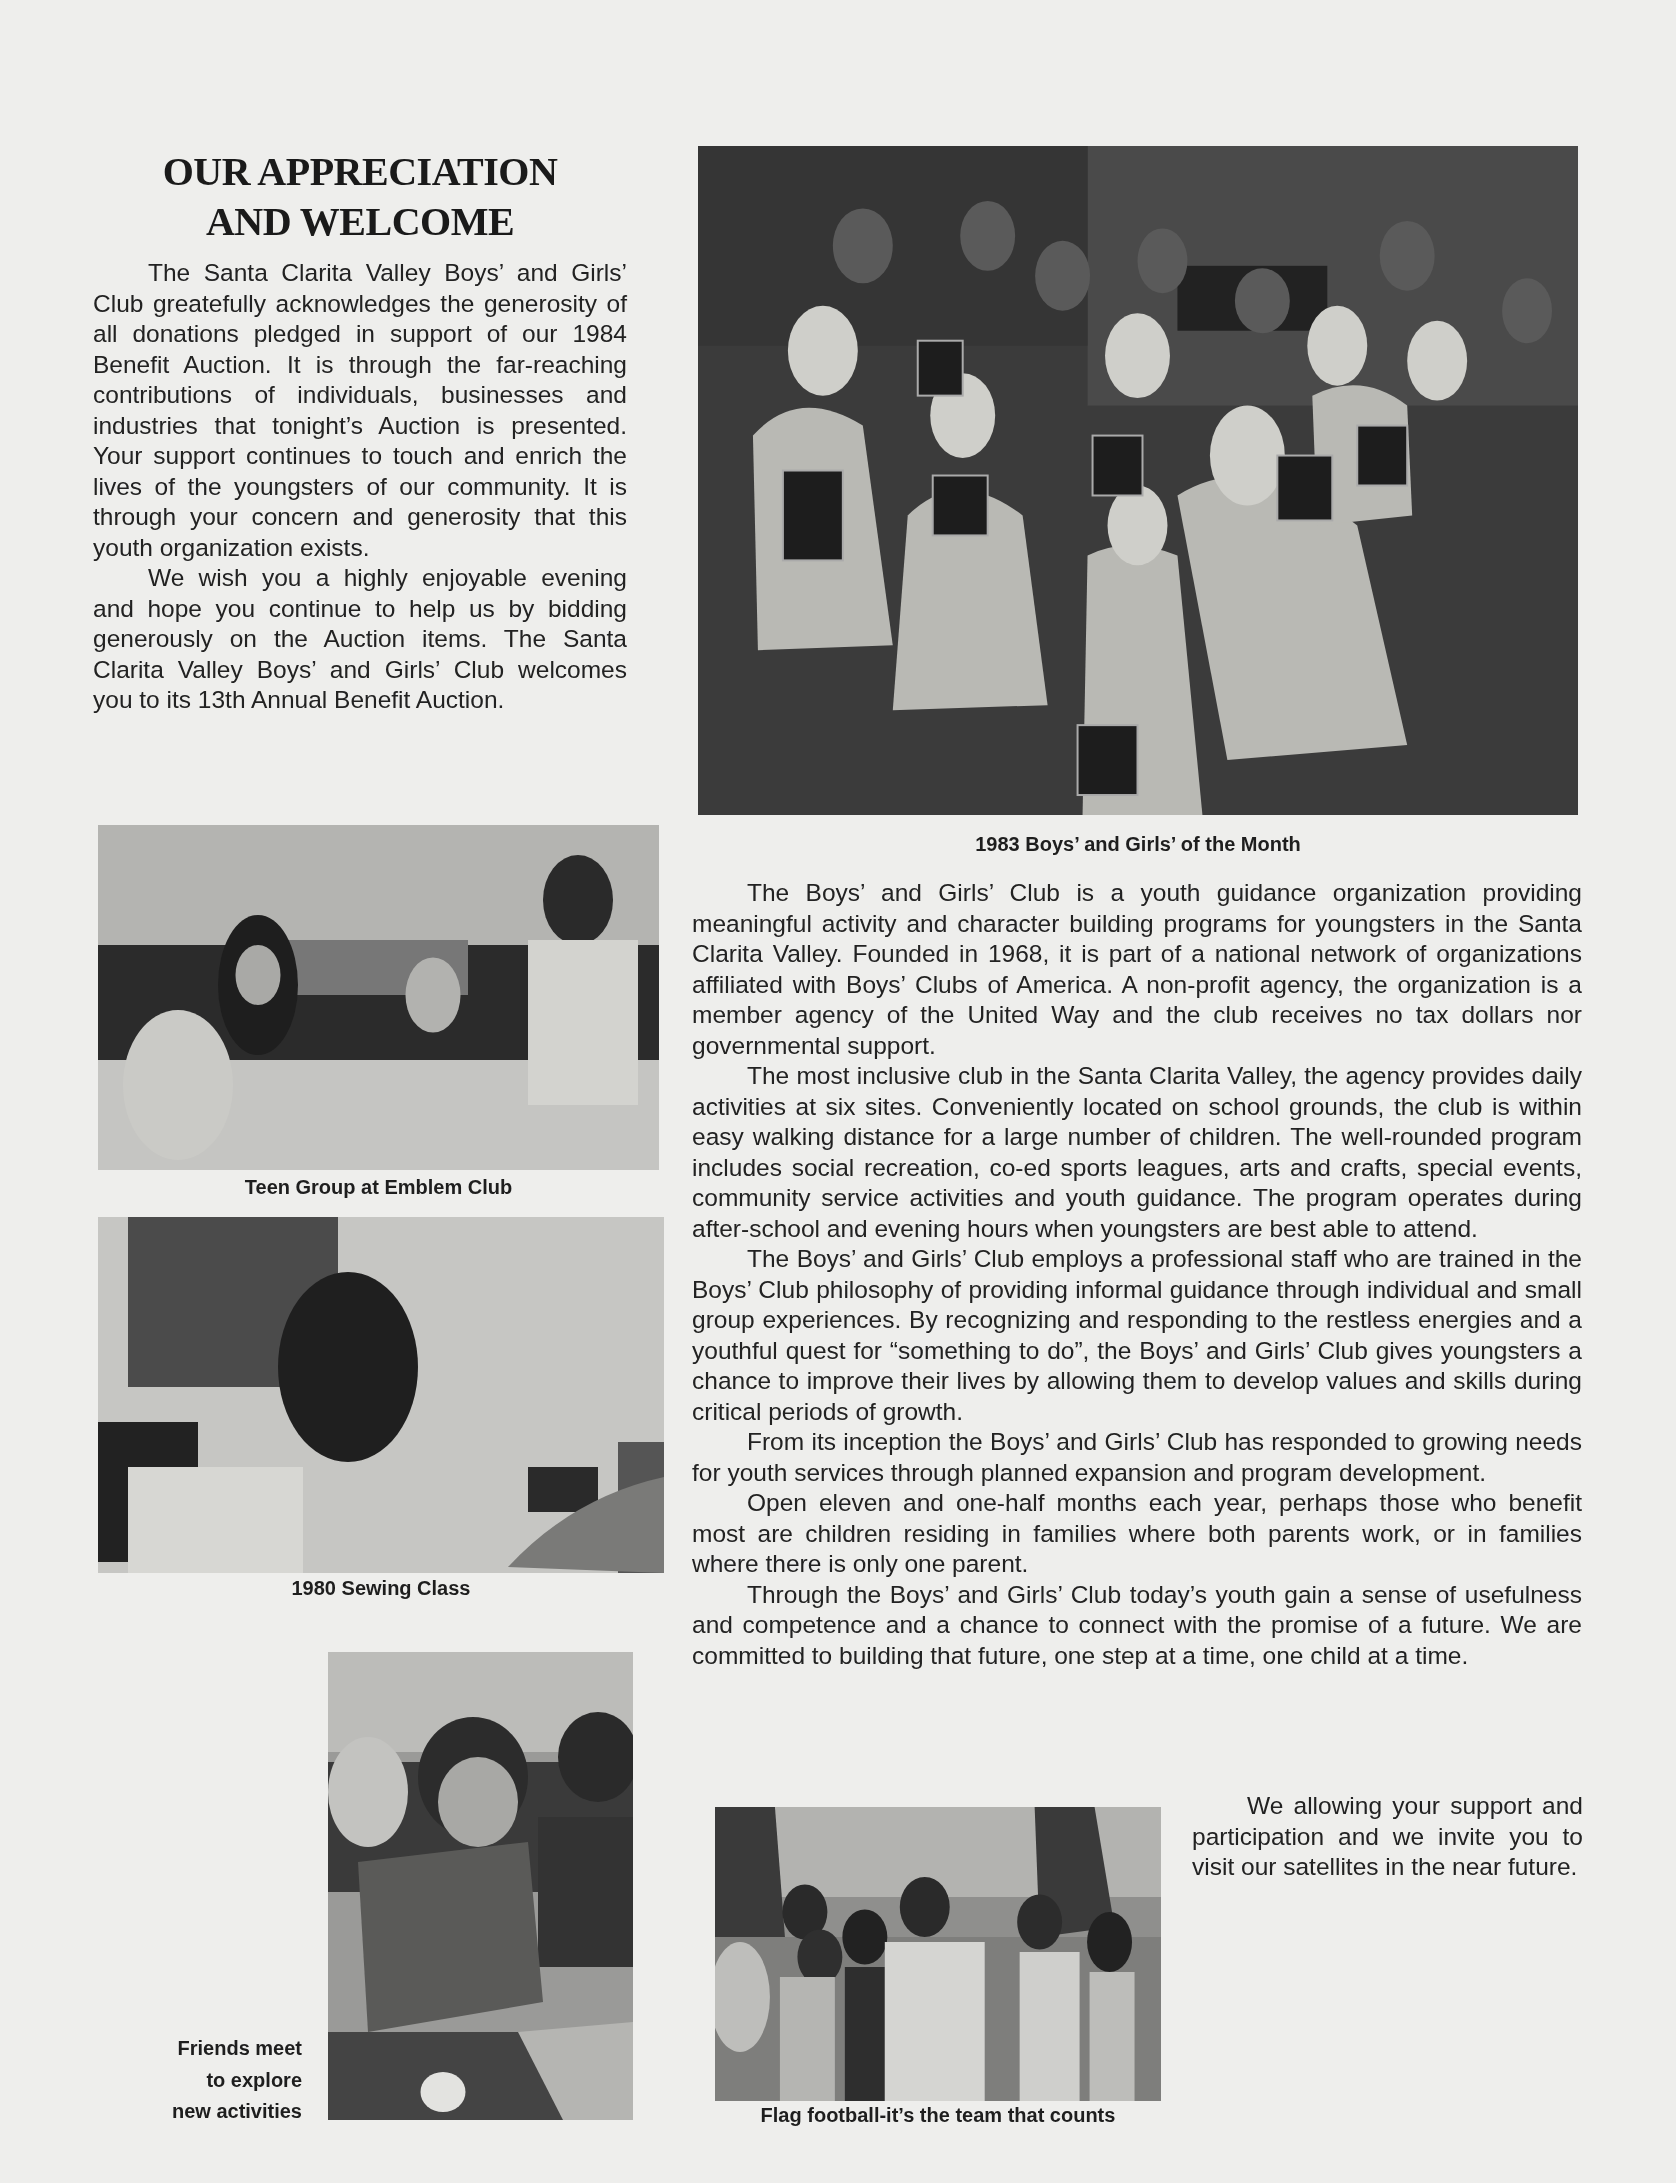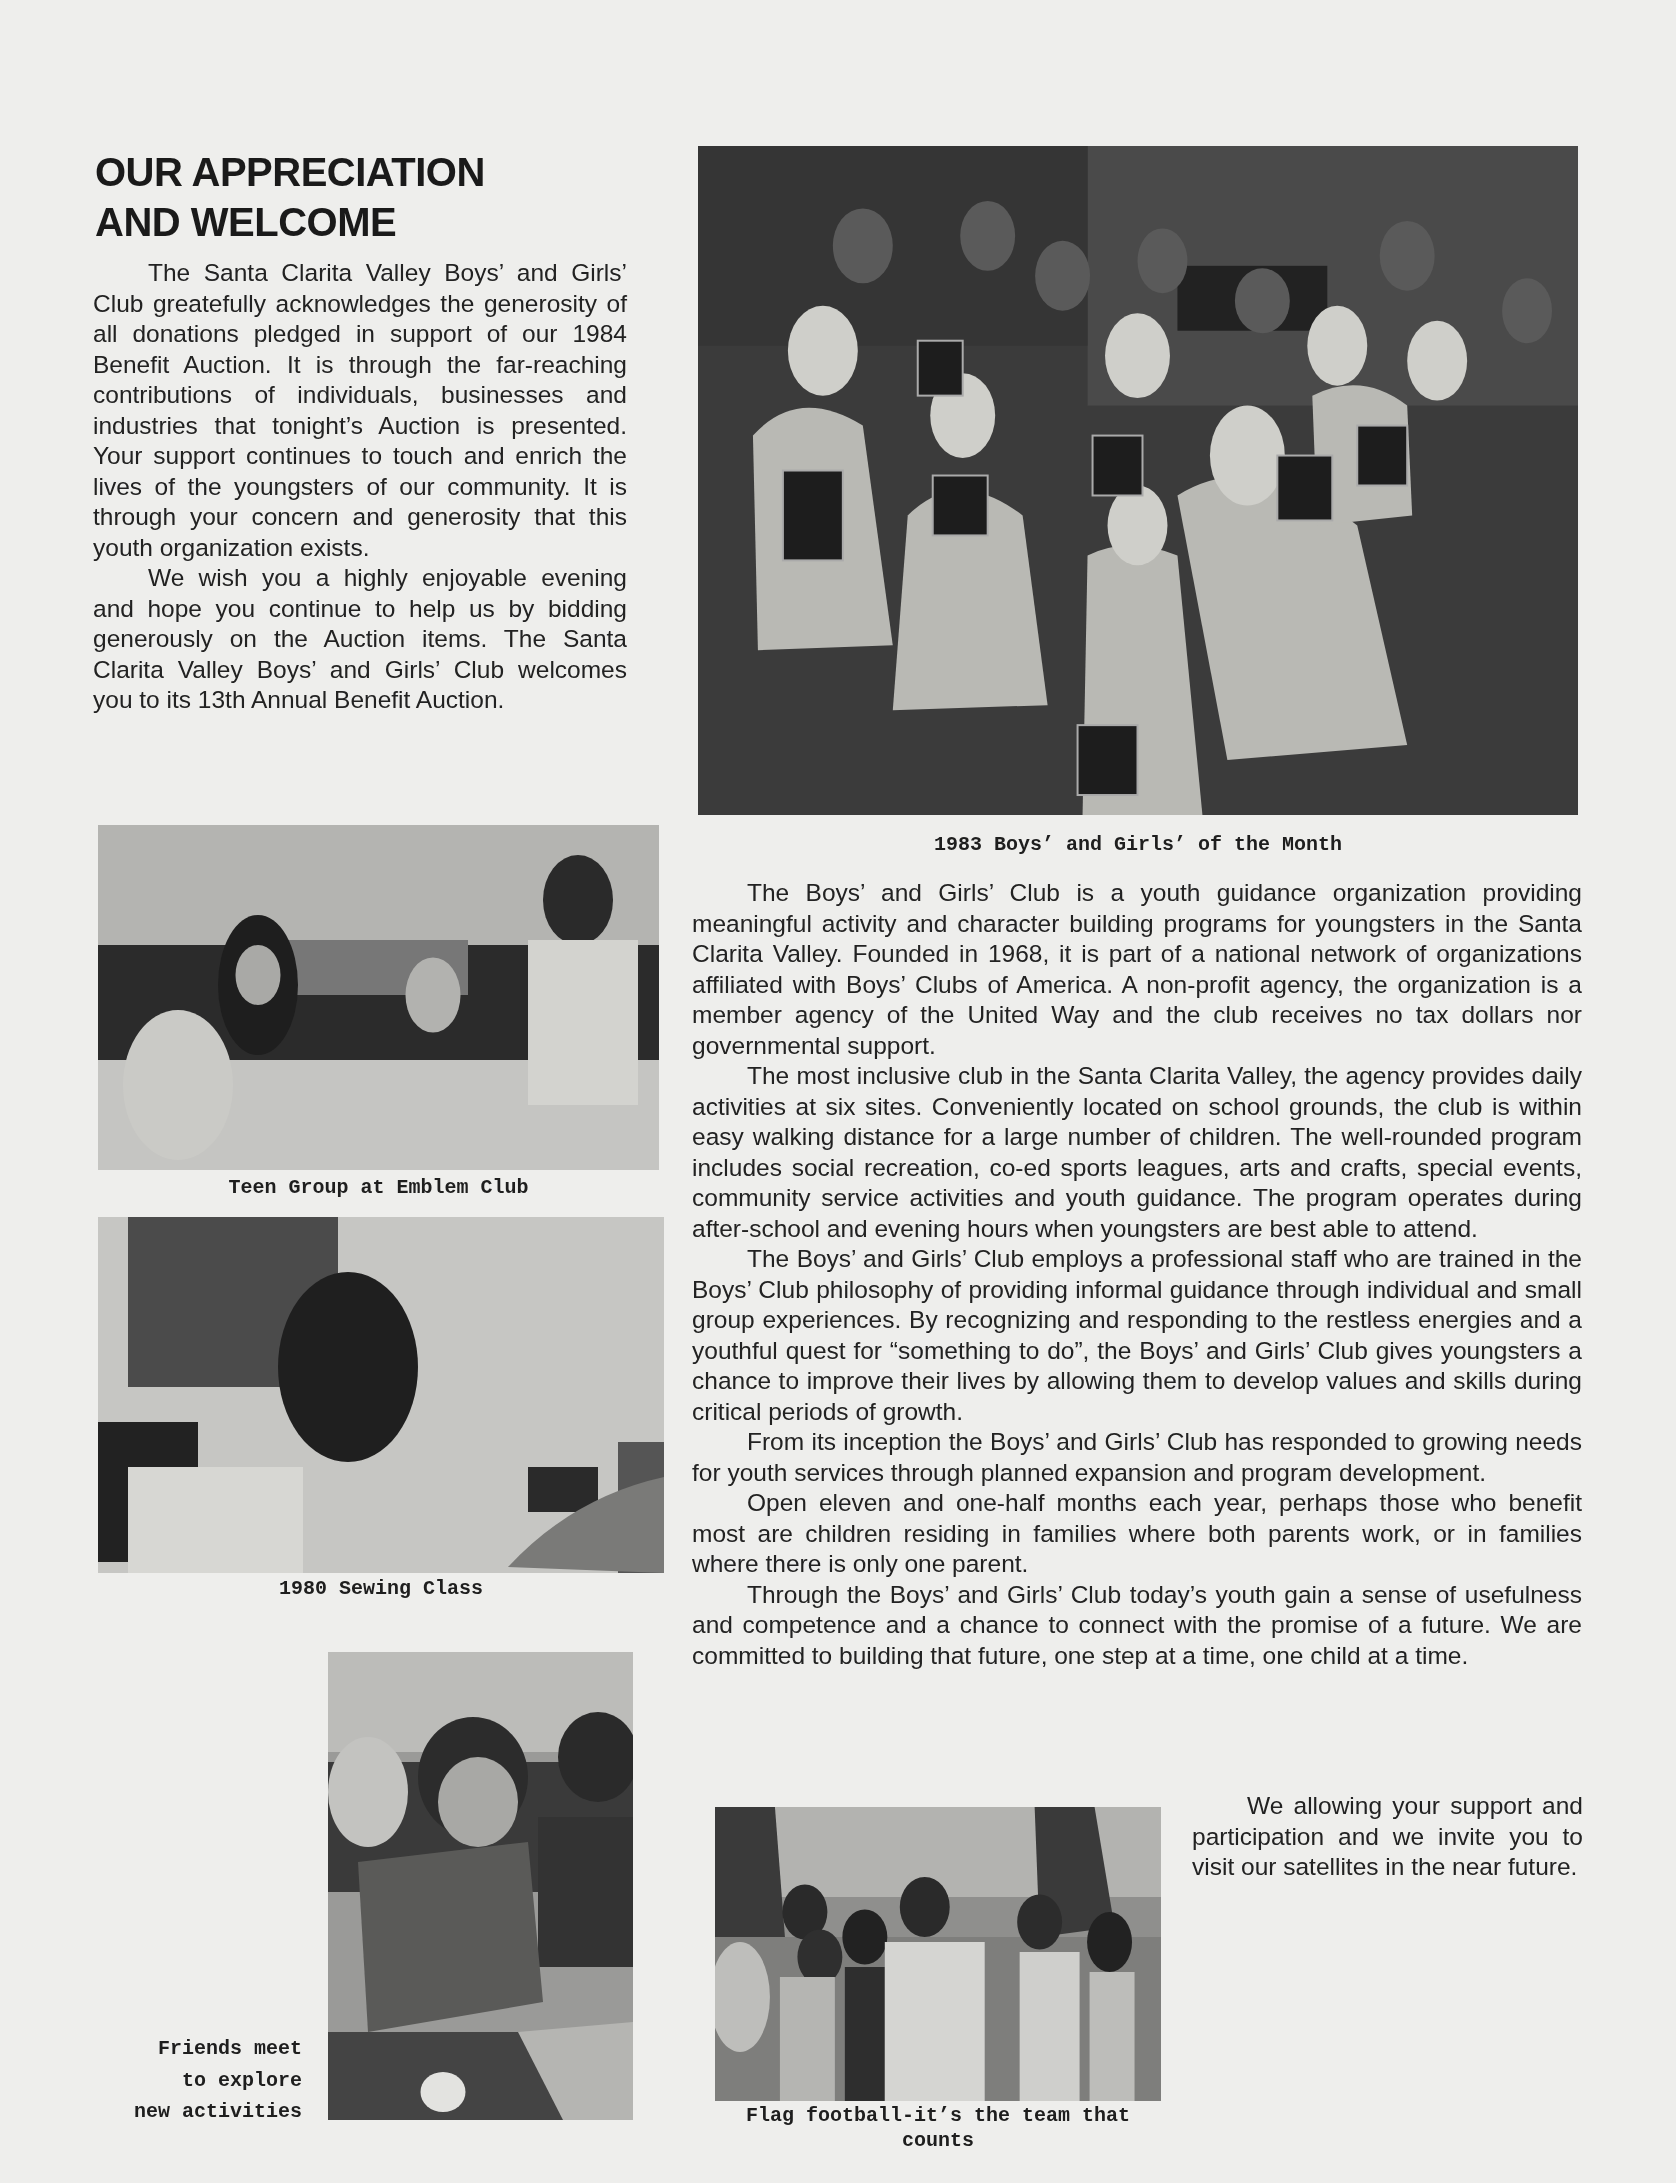--- a/index.html
+++ b/index.html
@@ -4,42 +4,42 @@
 <style>
   html, body { margin:0; padding:0; }
   body {
     width:1677px; height:2183px; position:relative; overflow:hidden;
     background:#eeeeec;
     color:#1c1c1c;
     font-family:"Liberation Sans", sans-serif;
   }
   .abs { position:absolute; }
   .title {
-    left:95px; top:147px; width:530px; text-align:left;
-    font-family:Liberation Sans, sans-serif; font-weight:bold;
+    left:95px; top:147px; width:530px; text-align:center;
+    font-family:Liberation Serif, serif; font-weight:bold;
     font-size:40px; line-height:50px; letter-spacing:-0.5px; color:#1a1a1a;
   }
   .body-text {
     font-family:"Liberation Sans", sans-serif;
     font-size:24.5px; line-height:30.5px; text-align:justify; color:#222;
     font-stretch:condensed;
   }
   .body-text p { margin:0; text-indent:55px; }
   .left-col { left:93px; top:258px; width:534px; }
   .right-col { left:692px; top:878px; width:890px; }
   .right-col p { text-indent:55px; }
   .closing { left:1192px; top:1791px; width:391px; }
   .closing p { text-indent:55px; }
   .photo {
     background:#6b6b6b;
     overflow:hidden;
   }
   .photo svg { width:100%; height:100%; display:block; }
   .caption {
-    font-family:Liberation Mono, monospace; font-weight:bold;
+    font-family:Liberation Sans, sans-serif; font-weight:bold;
     font-size:20px; line-height:25px; color:#1e1e1e; text-align:center;
   }
   .caption-right { text-align:right; }
 </style>
 </head>
 <body>
 
 <div class="abs title">
   <div>OUR APPRECIATION</div>
   <div>AND WELCOME</div>

